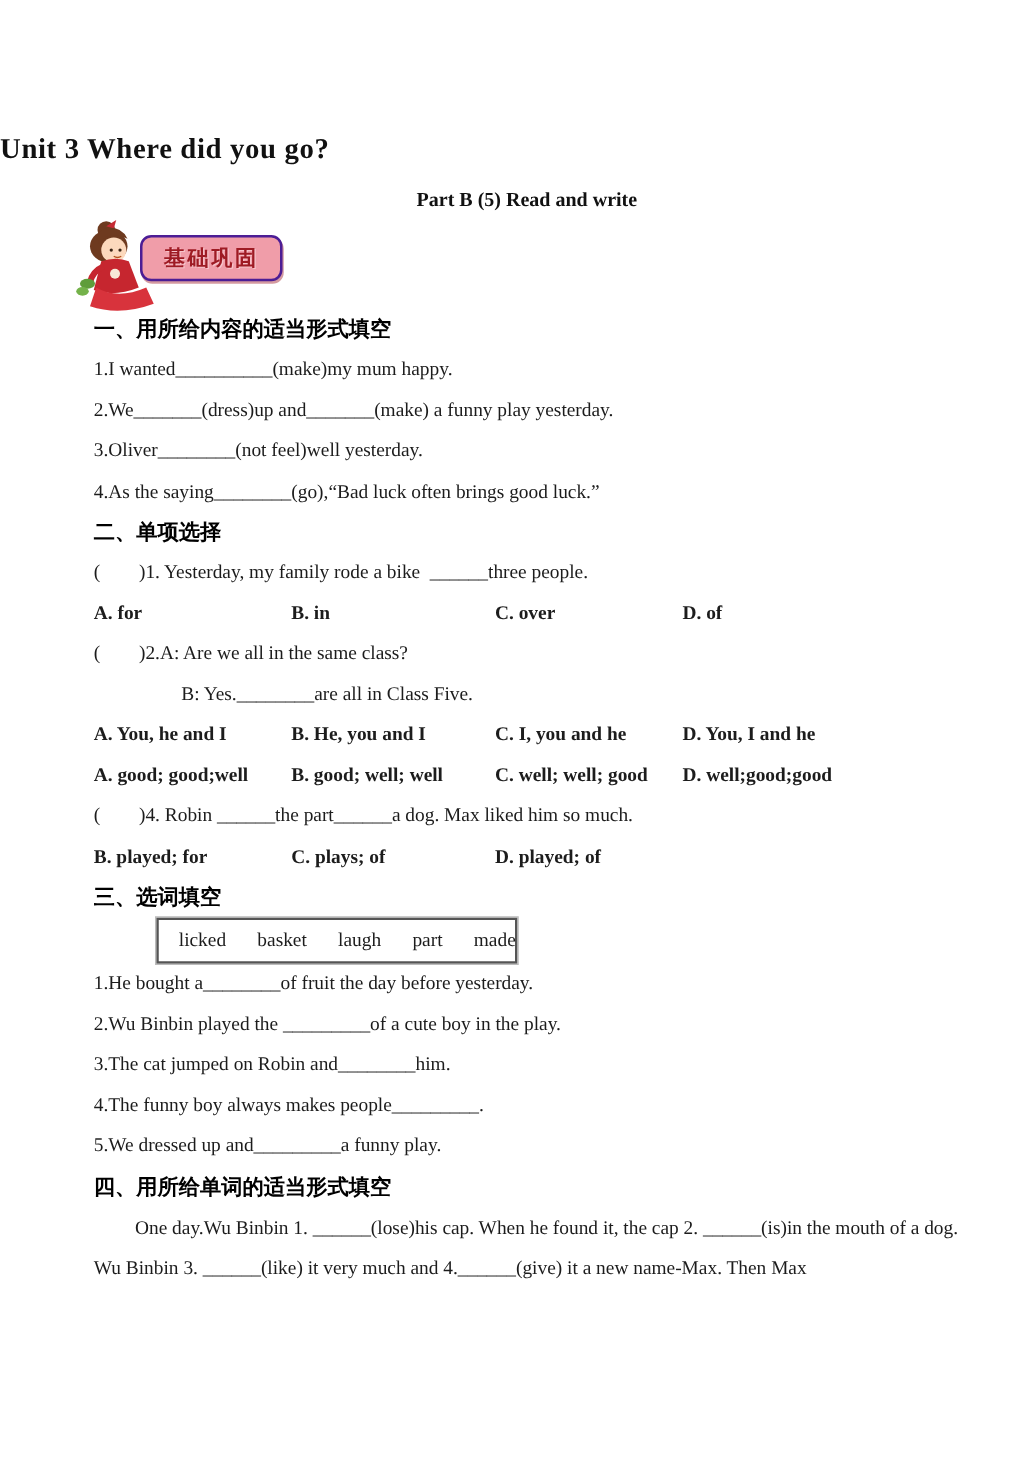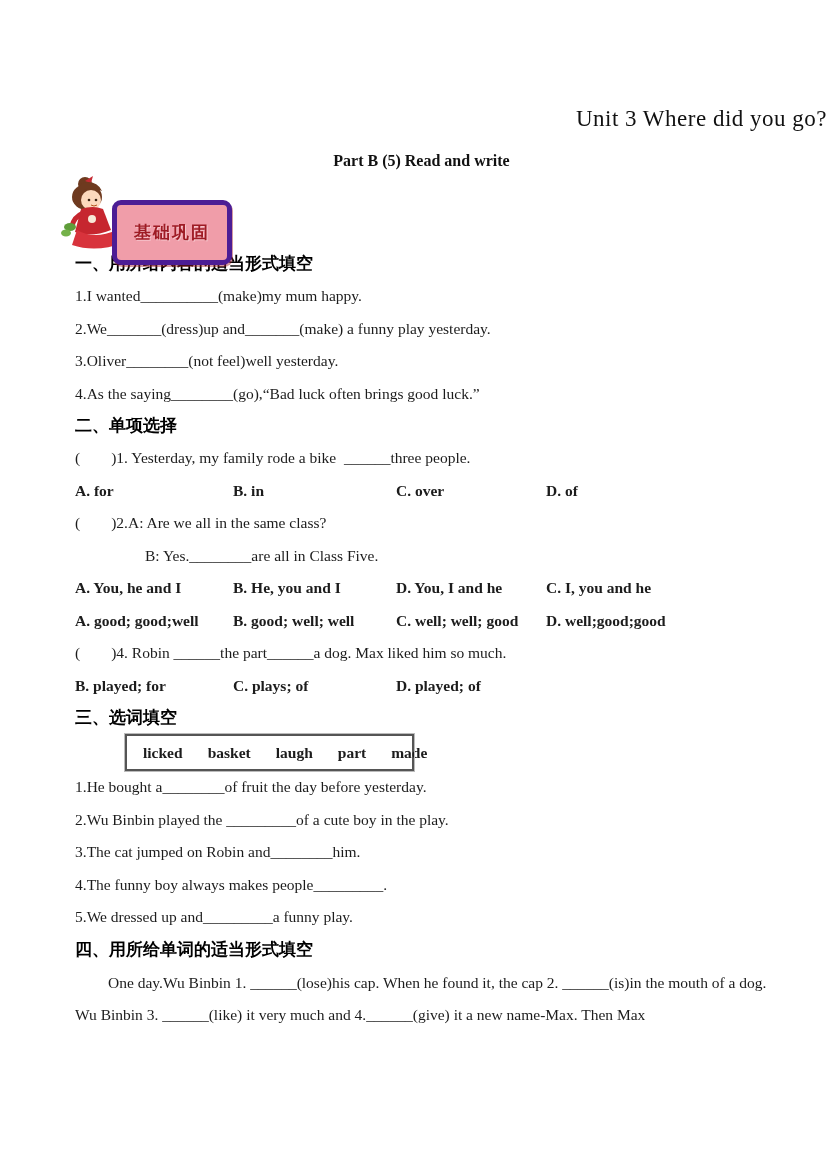--- a/index.html
+++ b/index.html
@@ -6,45 +6,44 @@
   .page{
     position:relative;
     width:827px;height:1169px;
     background:#ffffff;
     font-family:"Liberation Serif","DejaVu Serif",serif;
     color:#1c1c1c;
     overflow:hidden;
   }
   .title{
     margin:0;padding-top:106px;
-    text-align:right;
-    font-size:23px;font-weight:normal;color:#111;
+    text-align:left;
+    font-size:23px;font-weight:bold;color:#111;
     letter-spacing:.5px;
   }
   .subtitle{
     margin:20px 0 0 0;
     text-align:center;
     font-size:16px;font-weight:bold;color:#111;padding-left:16px;
   }
   .badge-row{
     position:relative;
     height:76px;
     margin-top:2px;
   }
   .mascot{
     position:absolute;left:60px;top:2px;
   }
   .badge-pill{
     position:absolute;left:112px;top:16px;
     background:#f09da9;
-    border:5px solid #4c1d95;
+    border:2px solid #4c1d95;
     border-radius:9px;
-    padding:16px 17px;
+    padding:5px 17px;
     box-shadow:1px 2px 0 rgba(160,30,45,.45);
-    margin-top:12px;
   }
   .badge-pill span{
     font-family:"Liberation Sans","DejaVu Sans",sans-serif;
     font-size:17px;font-weight:bold;
     color:#9e1b24;
     letter-spacing:2px;
     text-shadow:1px 1px 0 rgba(255,255,255,.4);
   }
   .content{margin:0 48px 0 75px;}
   .sec-heading{
@@ -69,21 +68,20 @@
   .options span{white-space:pre;}
   .word-bank{
     width:253px;
     margin-left:50px;
     border:2px solid #555;
     outline:1px solid #bbb;
     padding:4px 16px;
     height:25px;line-height:25px;
     display:flex;gap:25px;
     font-size:15.5px;
-    font-weight:bold;
   }
   .para{
     font-size:15.5px;
     line-height:32.5px;
     text-indent:33px;
     width:703px;
     margin-top:1px;
   }
 </style>
 </head>
@@ -132,22 +130,22 @@
       <span>B. in</span>
       <span>C. over</span>
       <span>D. of</span>
     </div>
 
     <div class="line">(        )2.A: Are we all in the same class?</div>
     <div class="line indent">B: Yes.________are all in Class Five.</div>
     <div class="options">
       <span>A. You, he and I</span>
       <span>B. He, you and I</span>
+      <span>C. I, you and he</span>
       <span>D. You, I and he</span>
-      <span>C. I, you and he</span>
     </div>
 
     <div class="options">
       <span>A. good; good;well</span>
       <span>B. good; well; well</span>
       <span>C. well; well; good</span>
       <span>D. well;good;good</span>
     </div>
 
     <div class="line">(        )4. Robin ______the part______a dog. Max liked him so much.</div>

